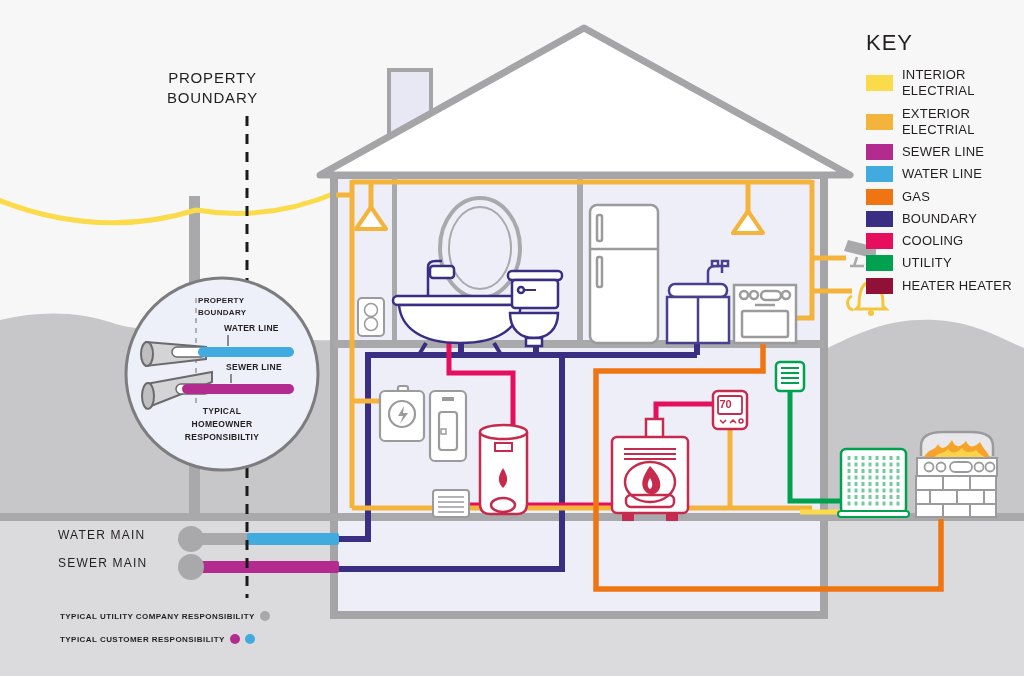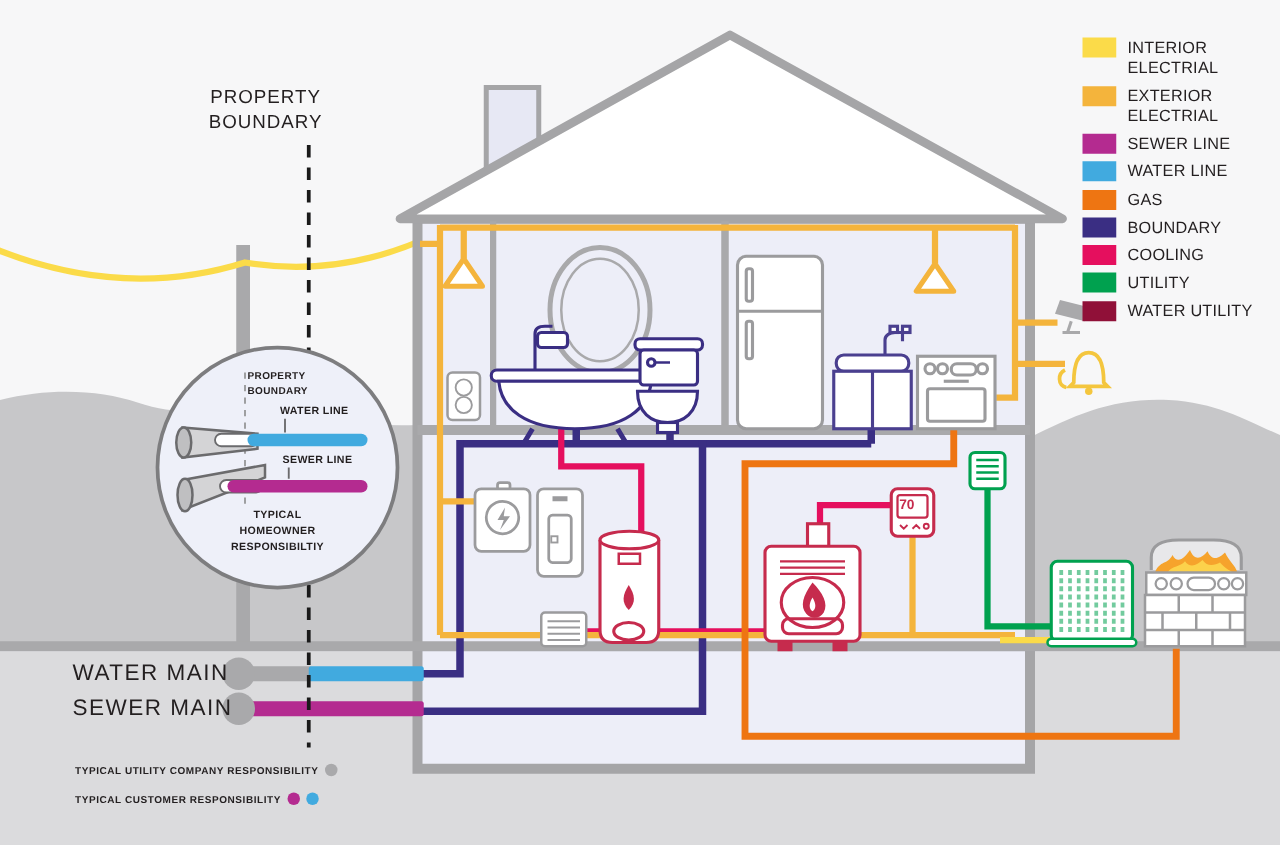--- a/index.html
+++ b/index.html
@@ -3,29 +3,29 @@
 <meta charset="utf-8">
 <style>
   html,body{margin:0;padding:0;background:#f7f7f8;}
   #stage{position:relative;width:1024px;height:676px;overflow:hidden;
          font-family:"Liberation Sans",sans-serif;color:#231f20;background:#f7f7f8;}
   #diagram-svg{position:absolute;left:0;top:0;}
   .abs{position:absolute;}
   .pre{white-space:pre-line;}
   .pb-label{left:140px;top:68px;width:145px;text-align:center;font-size:15px;
             font-weight:500;letter-spacing:.8px;line-height:1.35;}
-  .main-label{left:58px;font-size:18px;font-weight:500;letter-spacing:1.2px;}
+  .main-label{left:58px;font-size:12px;font-weight:500;letter-spacing:1.2px;}
   .water-main{top:528px;} .sewer-main{top:556px;}
   .note-row{left:60px;display:flex;align-items:center;gap:5px;}
   .note-row .txt{font-size:8px;font-weight:700;letter-spacing:.45px;}
   .dot{width:10px;height:10px;border-radius:50%;display:inline-block;}
   .note-1{top:611px;} .note-2{top:634px;}
   .key{left:866px;top:30px;}
   .key-title{font-size:22px;font-weight:500;letter-spacing:1px;margin-bottom:11px;}
-  .key-row{display:flex;gap:9px;margin-bottom:6px;}
+  .key-row{display:flex;align-items:center;gap:9px;margin-bottom:6px;}
   .swatch{width:27px;height:16px;flex:none;}
   .key-label{font-size:13px;font-weight:500;letter-spacing:.2px;line-height:1.25;}
   .inset-pb{left:198px;top:295px;font-size:8px;font-weight:700;letter-spacing:.3px;line-height:1.5;}
   .inset-wl{left:224px;top:323px;font-size:8.5px;font-weight:700;letter-spacing:.3px;}
   .inset-sl{left:226px;top:362px;font-size:8.5px;font-weight:700;letter-spacing:.3px;}
   .inset-cap{left:160px;top:405px;width:124px;text-align:center;font-size:8.5px;
              font-weight:700;letter-spacing:.3px;line-height:1.55;}
   .thermo-val{left:717px;top:398px;width:17px;text-align:center;font-size:11px;
               font-weight:700;color:#c62b4d;}
 </style>
@@ -275,20 +275,21 @@
   <span class="txt">TYPICAL UTILITY  COMPANY RESPONSIBILITY</span>
   <span class="dot" style="background: rgb(169, 169, 171);"></span>
 </div>
 <div class="abs note-row note-2">
   <span class="txt">TYPICAL CUSTOMER RESPONSIBILITY</span>
   <span class="dot" style="background: rgb(180, 43, 144);"></span>
   <span class="dot" style="background: rgb(65, 170, 223);"></span>
 </div>
 
 <div class="abs key">
+  <div class="key-title">KEY</div>
   <div class="key-row">
     <span class="swatch" style="background: rgb(251, 219, 73);"></span>
     <span class="key-label pre">INTERIOR
 ELECTRIAL</span>
   </div>
   <div class="key-row">
     <span class="swatch" style="background: rgb(244, 180, 60);"></span>
     <span class="key-label pre">EXTERIOR
 ELECTRIAL</span>
   </div>
@@ -311,17 +312,17 @@
   <div class="key-row">
     <span class="swatch" style="background: rgb(229, 15, 94);"></span>
     <span class="key-label">COOLING</span>
   </div>
   <div class="key-row">
     <span class="swatch" style="background: rgb(0, 161, 79);"></span>
     <span class="key-label">UTILITY</span>
   </div>
   <div class="key-row">
     <span class="swatch" style="background: rgb(144, 16, 56);"></span>
-    <span class="key-label">WATER UTILITY</span>
+    <span class="key-label">HEATER HEATER</span>
   </div>
 </div>
 
 </div>
 
 </body></html>

